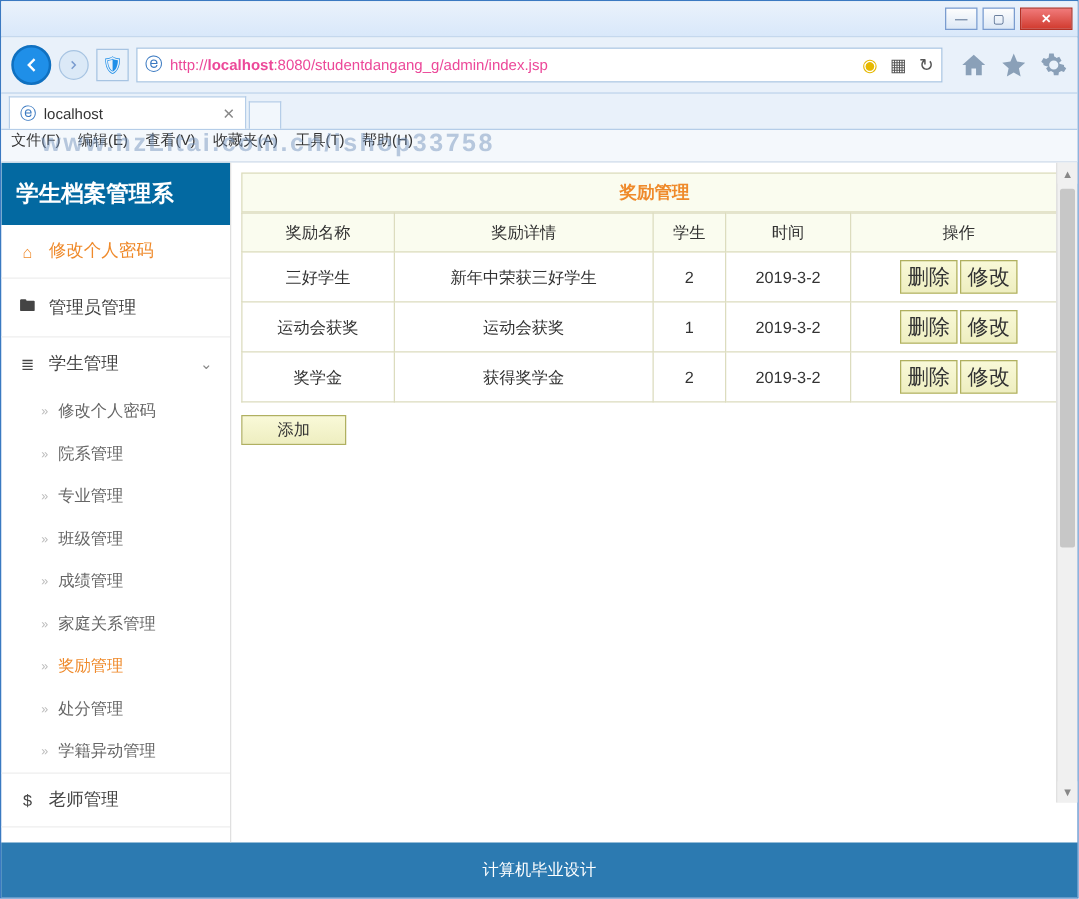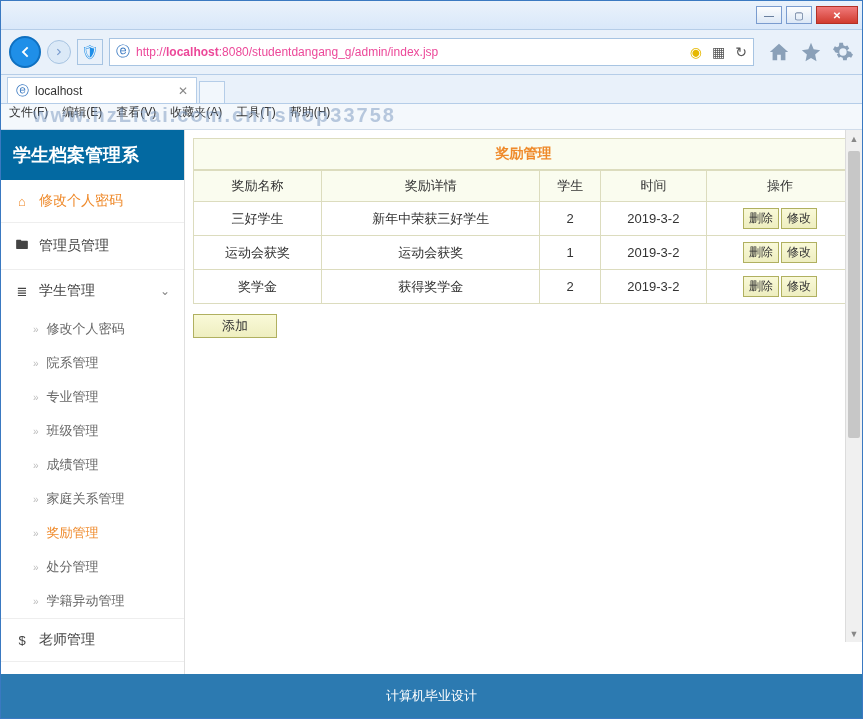--- a/index.html
+++ b/index.html
@@ -44,21 +44,21 @@
   .submenu { list-style: none; }
   .submenu li { padding: 8px 14px 8px 32px; font-size: 13px; color: #666; cursor: pointer; display: flex; align-items: center; gap: 8px; }
   .submenu li.active { color: #ef8a2b; }
   .submenu li .sm-chev { color: #bbb; font-size: 10px; }
   
   .main { flex: 1; padding: 8px 8px 0 8px; overflow: auto; }
   .panel-title { text-align: center; background: #fafcef; border: 1px solid #dcdcbe; padding: 6px 0; color: #ef8a2b; font-size: 14px; font-weight: bold; }
   table.data { width: 100%; border-collapse: collapse; }
   table.data th, table.data td { border: 1px solid #dcdcbe; padding: 6px 4px; text-align: center; font-size: 13px; }
   table.data th { background: #fafcef; font-weight: normal; color: #333; }
-  .op-btn { display: inline-block; border: 1px solid #b0b060; background: linear-gradient(#f9f9d8,#eeeec0); padding: 1px 5px; font-size: 12px; cursor: pointer; color: #333; margin: 0 1px; }
+  .op-btn { display: inline-block; border: 1px solid #b0b060; background: linear-gradient(#f9f9d8,#eeeec0); padding: 1px 5px; font-size: 17px; cursor: pointer; color: #333; margin: 0 1px; }
   .add-btn { display: inline-block; border: 1px solid #b0b060; background: linear-gradient(#f9f9d8,#eeeec0); padding: 2px 28px; font-size: 13px; cursor: pointer; margin-top: 10px; font-family: Liberation Mono, monospace; }
   
   .footer { height: 44px; background: #2c7ab1; color: #fff; display: flex; align-items: center; justify-content: center; font-size: 13px; }
   
   .vscroll-track { position: absolute; right: 0; top: 0; bottom: 32px; width: 17px; background: #f0f0f0; border-left: 1px solid #dcdcdc; display: flex; flex-direction: column; }
   .vscroll-btn { height: 17px; display: flex; align-items: center; justify-content: center; color: #888; font-size: 9px; background: #f0f0f0; }
   .vscroll-thumb { margin: 0 2px; background: #c7c7c7; border-radius: 2px; flex: 0 0 auto; }
 </style>
 </head>
 <body>

